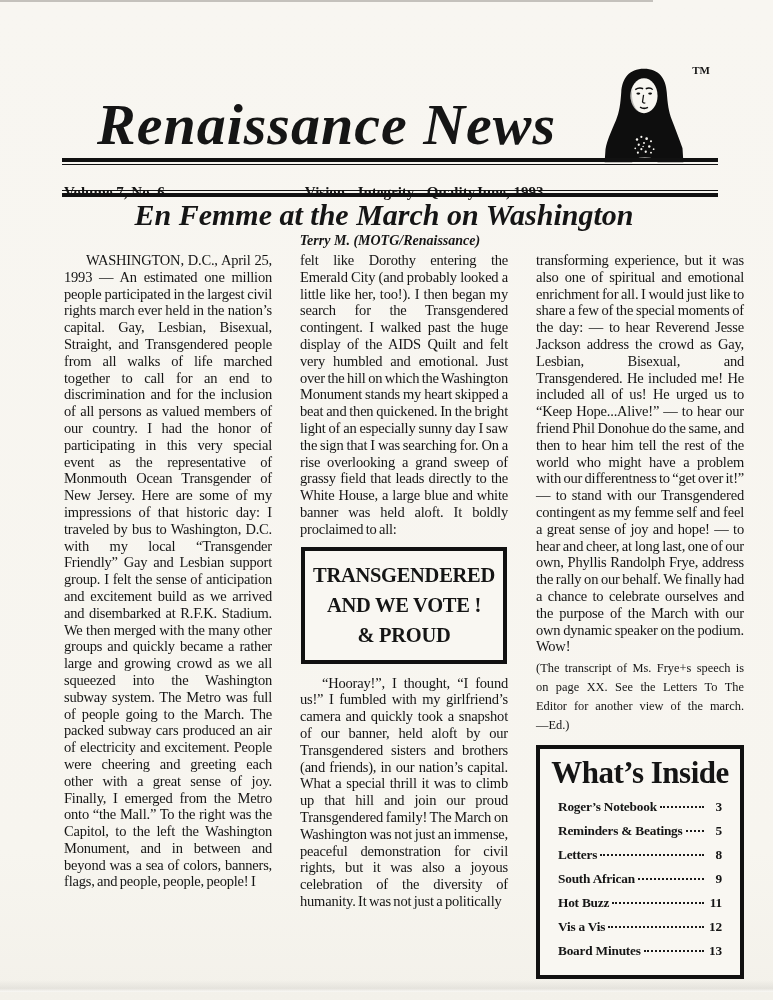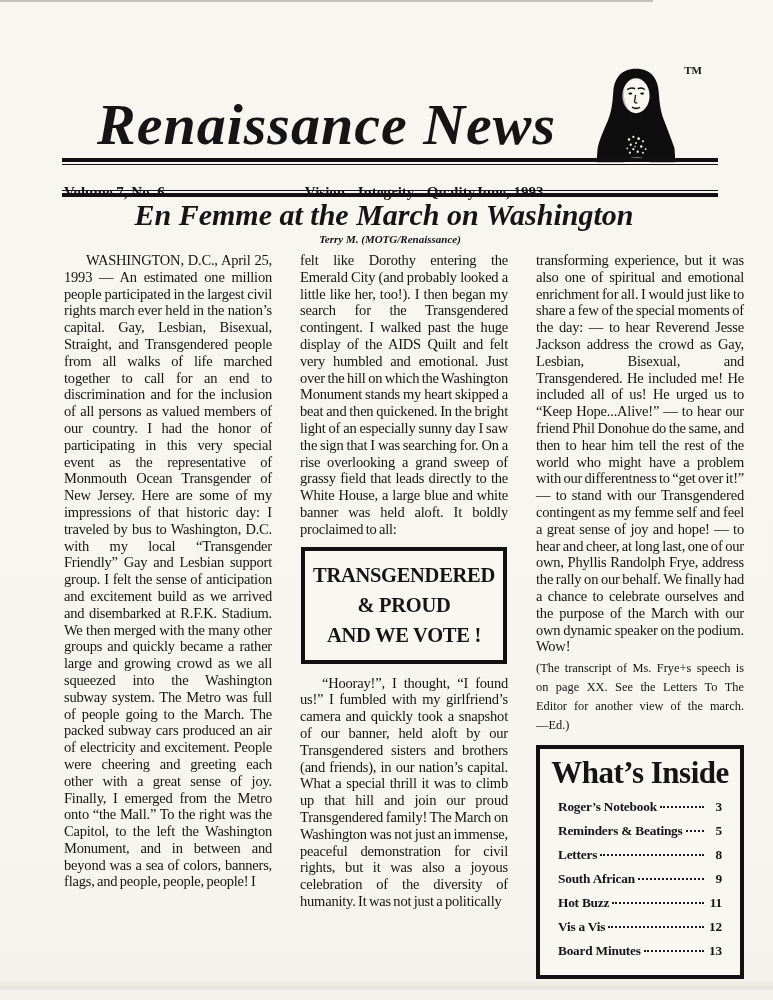--- a/index.html
+++ b/index.html
@@ -10,21 +10,21 @@
     font-family:"Liberation Serif","DejaVu Serif",serif;
   }
   .content{position:absolute;left:64px;top:0;width:652px;height:1000px;}
 
   
   .masthead-title{
     position:absolute;top:78px;left:18px;margin:15px;
     font-size:58px;line-height:64px;font-style:italic;font-weight:bold;
     letter-spacing:1px;white-space:nowrap;
   }
-  .logo-wrap{position:absolute;top:64px;right:16px;width:110px;height:102px;}
+  .logo-wrap{position:absolute;top:64px;right:8px;width:110px;height:102px;}
   .logo-svg{position:absolute;left:0;top:2px;width:92px;height:98px;}
   .tm{position:absolute;right:-2px;top:0;font-size:11px;font-weight:bold;letter-spacing:0;}
 
   
   .rule{position:absolute;left:-2px;right:-2px;}
   .rule-a{top:158px;}
   .rule-a .thick{height:4px;background:#111;}
   .rule-a .thin{height:1px;background:#111;margin-top:2px;}
   .rule-b{top:190px;}
   .rule-b .thin{height:1px;background:#111;margin-bottom:2px;}
@@ -39,21 +39,21 @@
   .infobar .center{text-align:center;}
   .infobar .right{text-align:left;margin-top:16px;}
 
   
   .headline{
     position:absolute;top:198px;left:0;right:12px;margin:0;text-align:center;
     font-size:30px;line-height:34px;font-style:italic;font-weight:bold;white-space:nowrap;
   }
   .byline{
     position:absolute;top:233px;left:0;right:0;text-align:center;
-    font-size:11px;font-weight:bold;font-style:italic;
+    font-size:14px;font-weight:bold;font-style:italic;
   }
 
   
   .columns{position:absolute;top:252px;left:0;width:652px;display:flex;gap:28px;}
   .col{width:208px;flex:0 0 208px;}
   .col p{
     margin:0;text-align:justify;
     font-size:14.5px;line-height:16.8px;
     letter-spacing:-0.2px;word-spacing:-1px;
   }
@@ -149,22 +149,22 @@
     <div class="columns">
 
       <div class="col">
         <p class="indent">WASHINGTON, D.C., April 25, 1993 — An estimated one million people participated in the largest civil rights march ever held in the nation’s capital. Gay, Lesbian, Bisexual, Straight, and Transgendered people from all walks of life marched together to call for an end to discrimination and for the inclusion of all persons as valued members of our country. I had the honor of participating in this very special event as the representative of Monmouth Ocean Transgender of New Jersey. Here are some of my impressions of that historic day: I traveled by bus to Washington, D.C. with my local “Transgender Friendly” Gay and Lesbian support group. I felt the sense of anticipation and excitement build as we arrived and disembarked at R.F.K. Stadium. We then merged with the many other groups and quickly became a rather large and growing crowd as we all squeezed into the Washington subway system. The Metro was full of people going to the March. The packed subway cars produced an air of electricity and excitement. People were cheering and greeting each other with a great sense of joy. Finally, I emerged from the Metro onto “the Mall.” To the right was the Capitol, to the left the Washington Monument, and in between and beyond was a sea of colors, banners, flags, and people, people, people! I</p>
       </div>
 
       <div class="col">
         <p>felt like Dorothy entering the Emerald City (and probably looked a little like her, too!). I then began my search for the Transgendered contingent. I walked past the huge display of the AIDS Quilt and felt very humbled and emotional. Just over the hill on which the Washington Monument stands my heart skipped a beat and then quickened. In the bright light of an especially sunny day I saw the sign that I was searching for. On a rise overlooking a grand sweep of grassy field that leads directly to the White House, a large blue and white banner was held aloft. It boldly proclaimed to all:</p>
         <div class="callout">
           <div>TRANSGENDERED</div>
+          <div>AND WE VOTE !</div>
           <div>&amp; PROUD</div>
-          <div>AND WE VOTE !</div>
         </div>
         <p class="indent">“Hooray!”, I thought, “I found us!” I fumbled with my girlfriend’s camera and quickly took a snapshot of our banner, held aloft by our Transgendered sisters and brothers (and friends), in our nation’s capital. What a special thrill it was to climb up that hill and join our proud Transgendered family! The March on Washington was not just an immense, peaceful demonstration for civil rights, but it was also a joyous celebration of the diversity of humanity. It was not just a politically</p>
       </div>
 
       <div class="col">
         <p>transforming experience, but it was also one of spiritual and emotional enrichment for all. I would just like to share a few of the special moments of the day: — to hear Reverend Jesse Jackson address the crowd as Gay, Lesbian, Bisexual, and Transgendered. He included me! He included all of us! He urged us to “Keep Hope...Alive!” — to hear our friend Phil Donohue do the same, and then to hear him tell the rest of the world who might have a problem with our differentness to “get over it!” — to stand with our Transgendered contingent as my femme self and feel a great sense of joy and hope! — to hear and cheer, at long last, one of our own, Phyllis Randolph Frye, address the rally on our behalf. We finally had a chance to celebrate ourselves and the purpose of the March with our own dynamic speaker on the podium. Wow!</p>
         <p class="ed-note">(The transcript of Ms. Frye+s speech is on page XX. See the Letters To The Editor for another view of the march. —Ed.)</p>
 
         <div class="inside-box">
           <div class="inside-title">What’s Inside</div>

